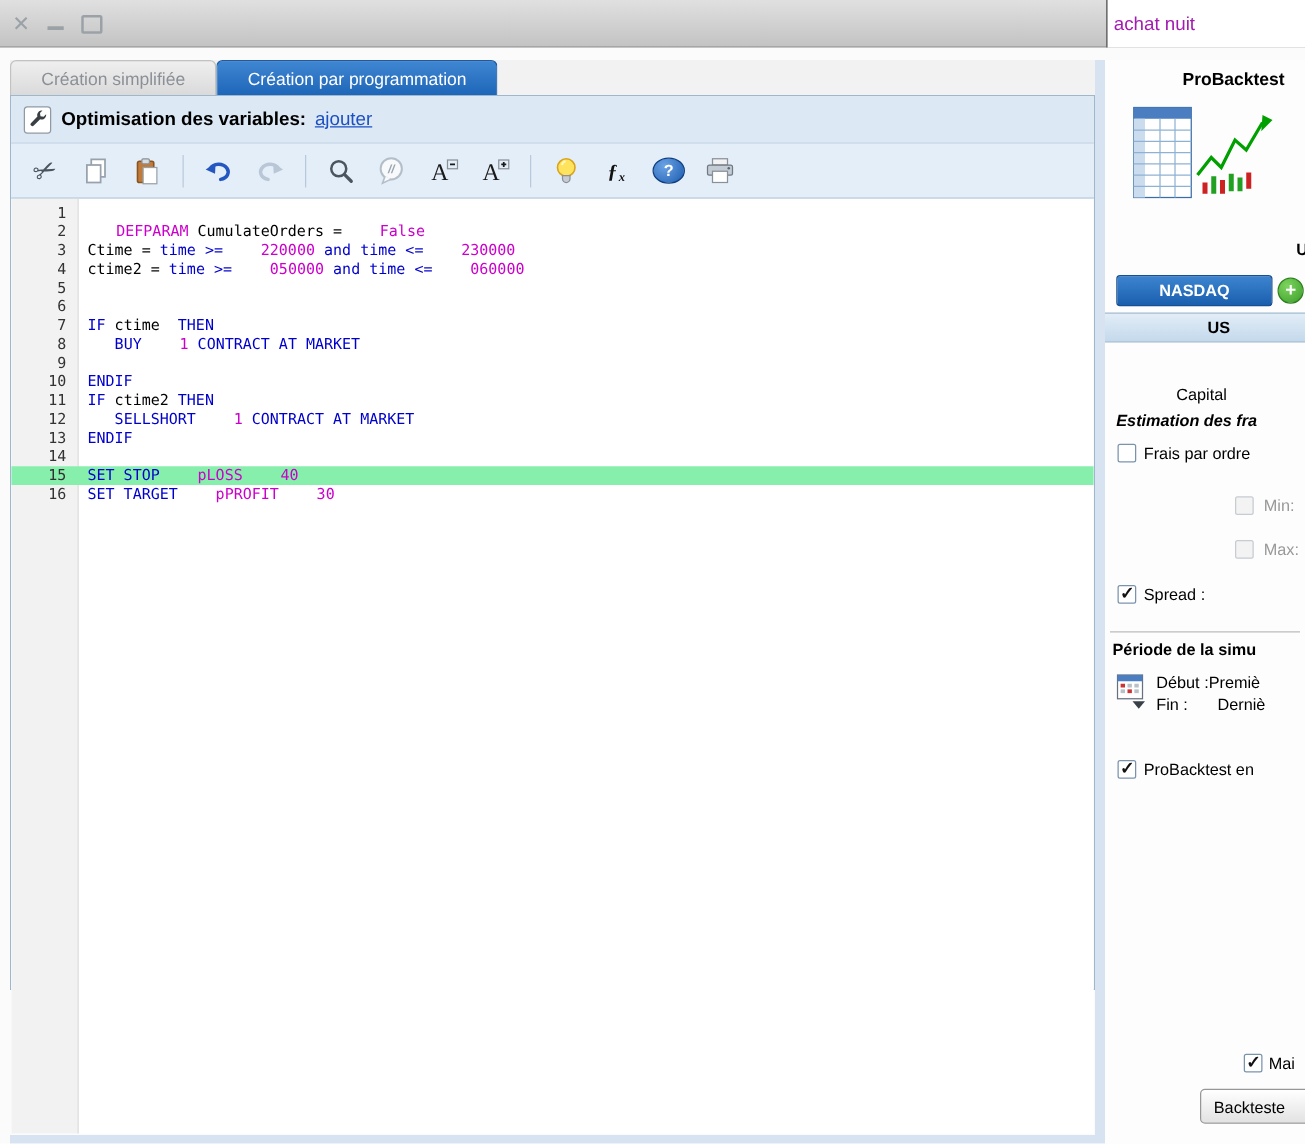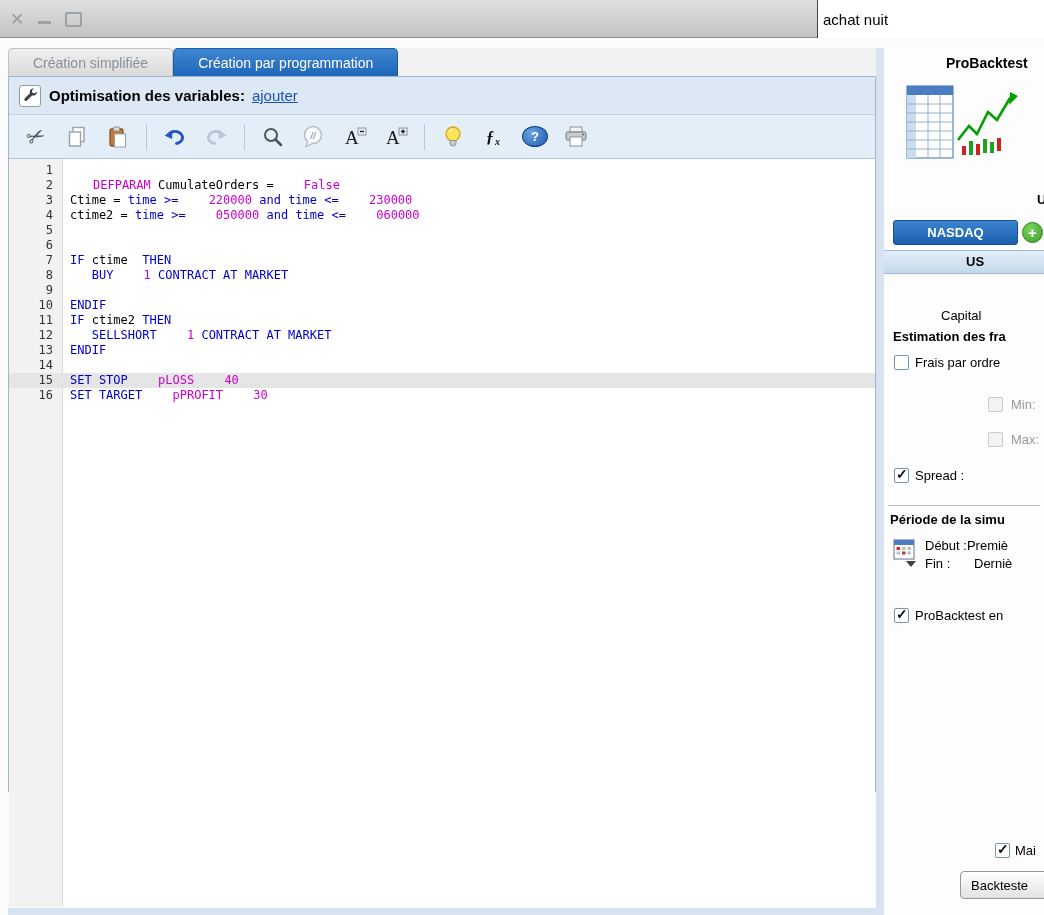--- a/index.html
+++ b/index.html
@@ -16,22 +16,22 @@
   .wc-min { position:relative; }
   .wc-min::before { content:""; position:absolute; left:2px; top:11px; width:13px; height:2.5px; background:#9aa2a8; }
   .wc-max::before { content:""; width:13px; height:11px; border:2px solid #9aa2a8; border-radius:2px; display:block; }
   .title-group { position:absolute; left:246px; top:0; height:38px; display:flex; align-items:center; gap:7px; }
   .demo-badge { width:38px; height:26px; background:linear-gradient(#8d2323,#6d1717); border:1px solid #4e0f0f;
     border-radius:3px; position:relative; overflow:hidden; flex:0 0 auto; }
   .demo-badge svg { position:absolute; left:2px; top:1px; }
   .demo-label { position:absolute; left:0; right:0; bottom:1px; text-align:center; font-size:8px; font-weight:bold;
     color:#ffd45e; letter-spacing:.5px; }
   .title-text { font-size:15px; font-weight:bold; color:#111; white-space:nowrap; }
-  .name-field { position:absolute; right:0; top:0; width:227px; height:38px; background:#ffffff;
-    border-left:1px solid #444; display:flex; align-items:center; padding-left:5px; font-size:15px; color:#000000; }
+  .name-field { position:absolute; right:0; top:0; width:159px; height:38px; background:#ffffff;
+    border-left:1px solid #444; display:flex; align-items:center; padding-left:5px; font-size:15px; color:#a21caf; }
 
   
   .tab-strip { position:absolute; left:8px; top:48px; width:868px; height:28px; background:#f2f2f2; }
   #tabs { position:absolute; left:8px; top:48px; height:28px; display:flex; }
   .tab { height:28px; line-height:28px; padding:0 24px; font-size:14px; white-space:nowrap;
     border-top-left-radius:5px; border-top-right-radius:5px; cursor:pointer; }
   .tab.inactive { background:linear-gradient(#efefef,#dadada); color:#8b9096; border:1px solid #c2c2c2; border-bottom:none; }
   .tab.active { background:linear-gradient(#3f86d2,#1e66b8); color:#ffffff; border:1px solid #1a5aa6; border-bottom:none; }
 
   
@@ -54,21 +54,21 @@
     background:radial-gradient(circle at 35% 30%, #6aa2e4, #1c5cb0); border:1px solid #0f3f80;
     color:#fff; font-weight:bold; font-size:13px; display:inline-flex; align-items:center; justify-content:center; }
   .help-circle::before { content:"?"; }
 
   
   #editor { position:relative; height:748px; background:#ffffff; overflow:hidden;
     font-family:"DejaVu Sans Mono", monospace; font-size:12px; }
   .gutter-bg { position:absolute; left:0; top:0; bottom:0; width:54px; background:#f2f2f2; border-right:1px solid #dedede; }
   #code-lines { position:absolute; left:0; top:4px; right:0; }
   .code-row { display:flex; height:15px; line-height:15px; position:relative; }
-  .code-row.active { background:#e5e5e5; }
+  .code-row.active { background:#86efac; }
   .ln { width:54px; text-align:right; padding-right:10px; color:#333; flex:0 0 auto; }
   .code-text { padding-left:7px; white-space:pre; }
   .c0 { color:#000000; }
   .c1 { color:#cc00cc;padding-left:23px; }
   .c2 { color:#0000cc; }
 
   
   .gap-right { position:absolute; left:876px; top:48px; width:8px; height:867px; background:#d7e3f1; }
   .gap-bottom { position:absolute; left:8px; top:908px; width:868px; height:7px; background:#d7e3f1; }
 
@@ -321,21 +321,21 @@
     <span class="sp sp-bold" style="left:128px; top:144px;margin-left:25px;">Unité</span>
 
     <div class="sp nasdaq-btn">NASDAQ</div>
     <div class="sp add-btn">+</div>
 
     <div class="sp instr-header"></div>
     <span class="sp instr-label">US</span>
 
     <span class="sp" style="left:57px; top:260px;">Capital</span>
 
-    <span class="sp sp-bold" style="left:9px; top:281px;">Estimation des fra</span>
+    <span class="sp sp-bold" style="left:9px; top:281px;font-style:italic;">Estimation des fra</span>
 
     <span class="cb" style="left:10px; top:307px;"></span>
     <span class="sp" style="left:31px; top:307px;">Frais par ordre</span>
 
     <span class="cb disabled" style="left:104px; top:349px;"></span>
     <span class="sp lbl-grey" style="left:127px; top:349px;">Min:</span>
 
     <span class="cb disabled" style="left:104px; top:384px;"></span>
     <span class="sp lbl-grey" style="left:127px; top:384px;">Max:</span>
 

